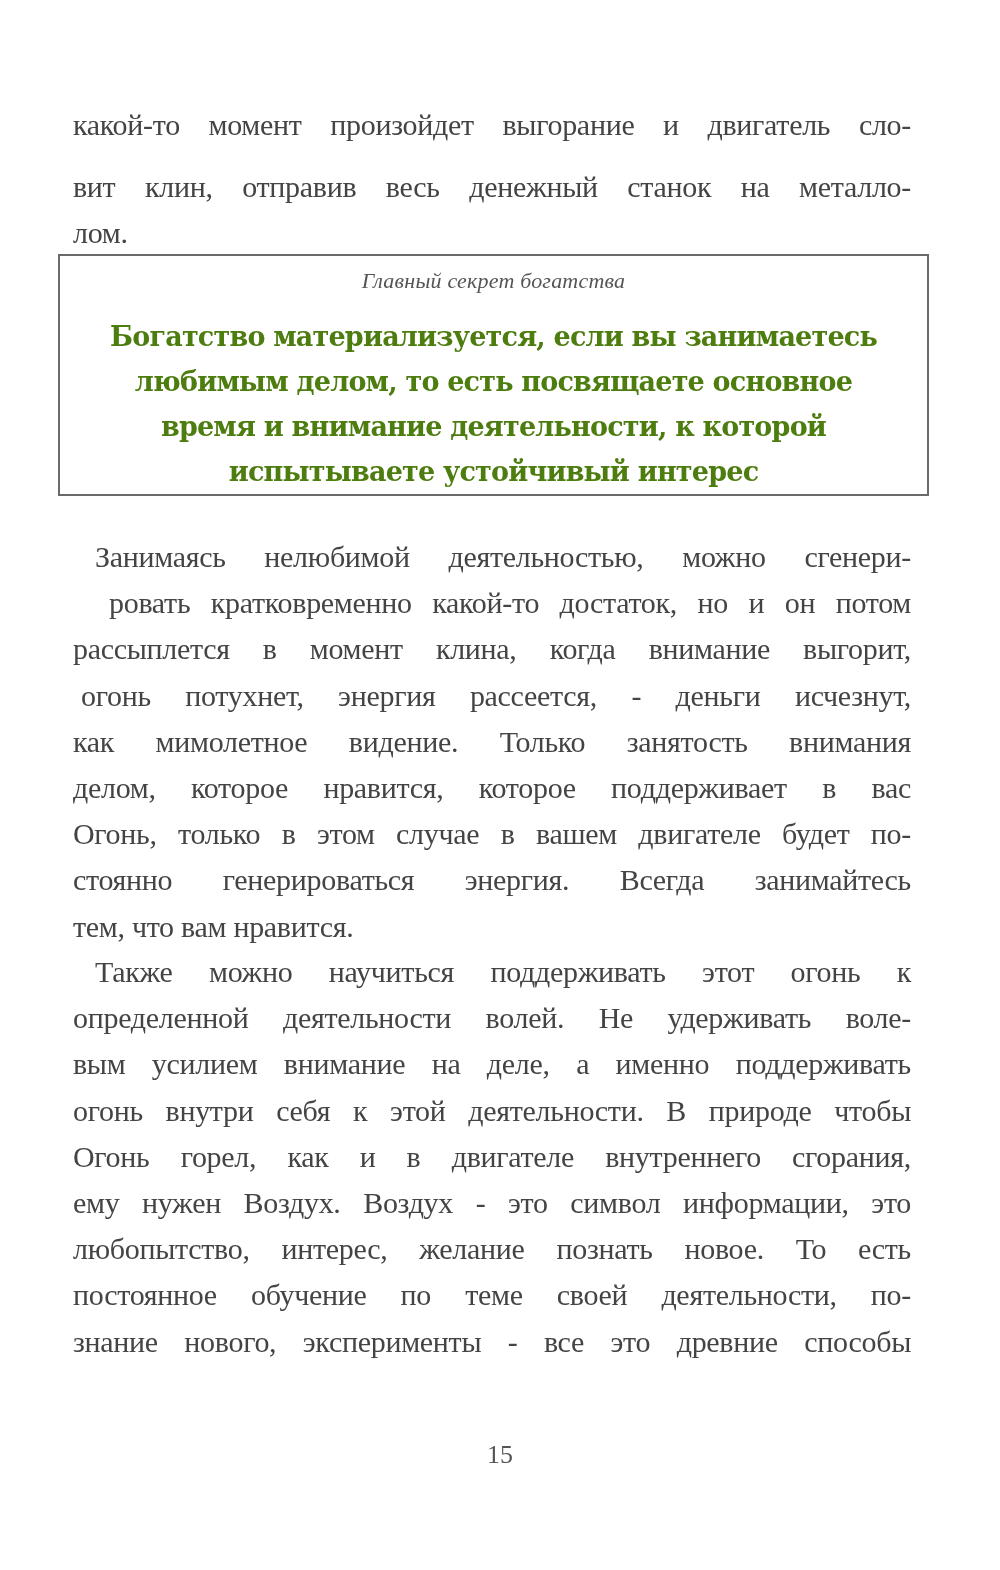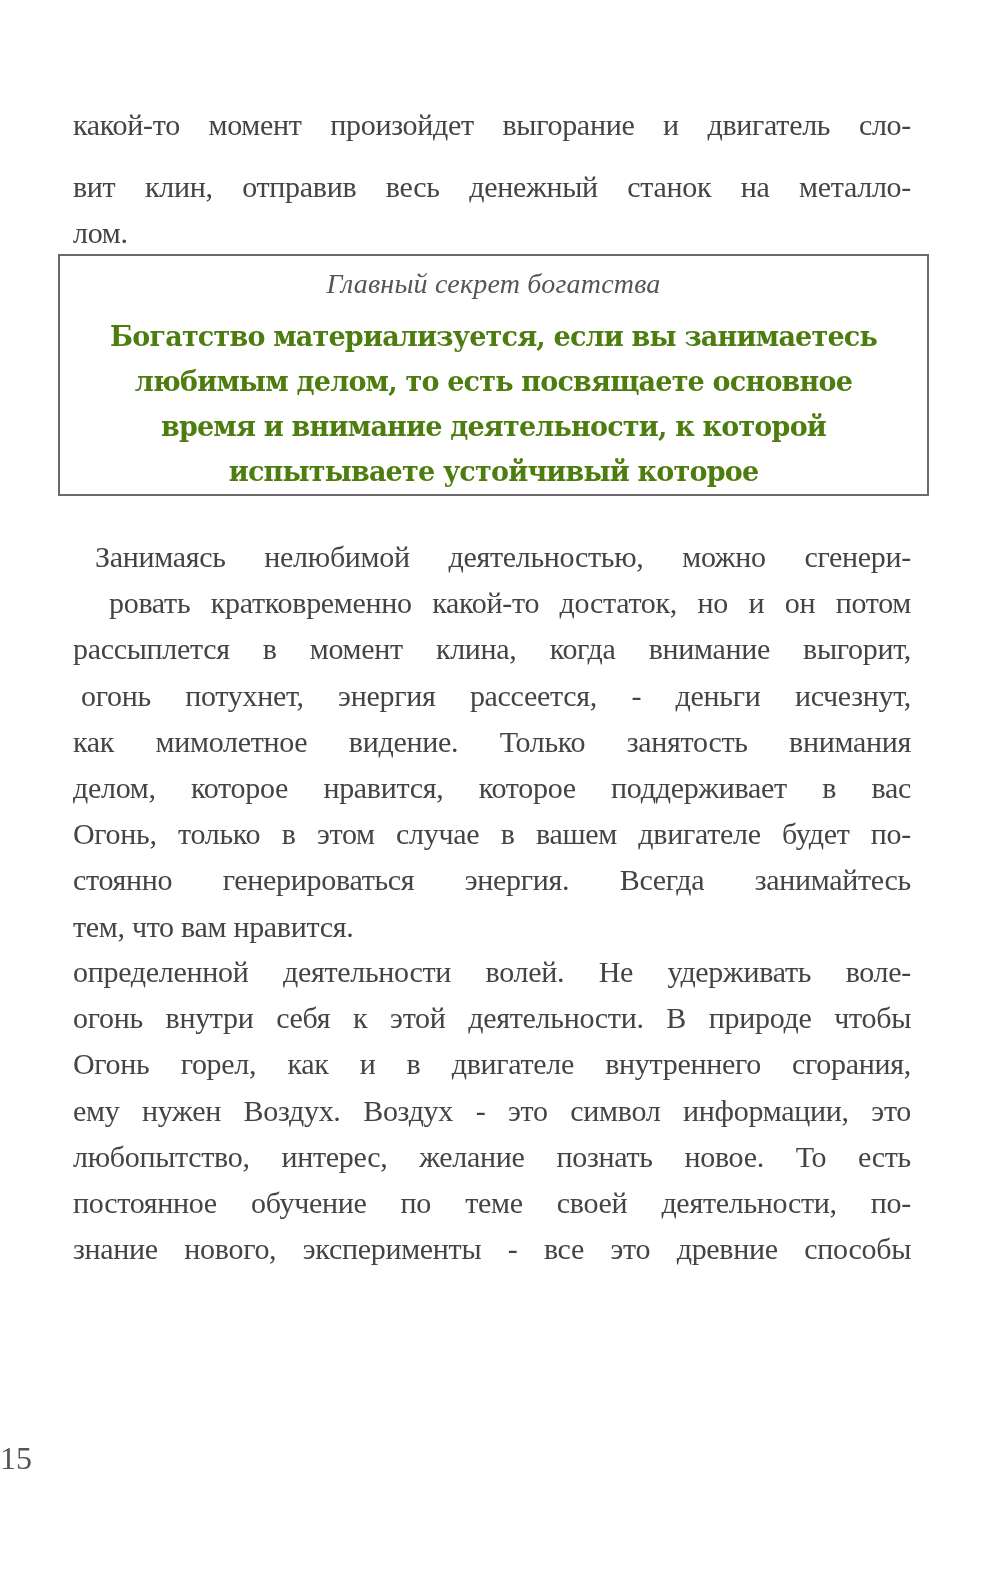--- a/index.html
+++ b/index.html
@@ -57,21 +57,21 @@
       border: 2px solid #6a6a6a;
       box-sizing: border-box;
       text-align: center;
       font-family: "DejaVu Serif", "Liberation Serif", serif;
     }
     .callout-title {
       position: absolute;
       left: 0; right: 0;
       top: 12px;
       font-style: italic;
-      font-size: 28px;
+      font-size: 22px;
       color: #555;
       font-family: "Liberation Serif", "DejaVu Serif", serif;
       letter-spacing: 0.2px;
     }
     .callout-body {
       position: absolute;
       left: 0; right: 0;
       top: 58px;
       font-weight: bold;
       font-size: 27px;
@@ -80,22 +80,22 @@
       letter-spacing: -0.8px;
     }
     .callout-body .cline {
       display: block;
       white-space: nowrap;
     }
     .page-number {
       position: absolute;
       left: 0; right: 0;
       top: 1440px;
-      text-align: left;
-      font-size: 32px;
+      text-align: center;
+      font-size: 26px;
       color: #555;
       font-family: "Liberation Serif", serif;
     }
   </style>
 </head>
 <body>
 
 <div class="page">
 
   <div id="top-paragraph" class="text-block">
@@ -103,38 +103,40 @@
     <span class="line" style="white-space: normal; margin-top: 16px;">вит клин, отправив весь денежный станок на металло-</span>
     <span class="line last" style="white-space: normal;">лом.</span>
   </div>
 
   <div class="callout-box">
     <div class="callout-title">Главный секрет богатства</div>
     <div class="callout-body">
       <span class="cline">Богатство материализуется, если вы занимаетесь</span>
       <span class="cline">любимым делом, то есть посвящаете основное</span>
       <span class="cline">время и внимание деятельности, к которой</span>
-      <span class="cline">испытываете устойчивый которое</span>
+      <span class="cline">испытываете устойчивый интерес</span>
     </div>
   </div>
 
   <div id="para-1" class="text-block">
     <span class="line indent" style="white-space: normal;">Занимаясь нелюбимой деятельностью, можно сгенери-</span>
     <span class="line" style="white-space: normal; margin-left: 36px;">ровать кратковременно какой-то достаток, но и он потом</span>
     <span class="line" style="white-space: normal;">рассыплется в момент клина, когда внимание выгорит,</span>
     <span class="line" style="white-space: normal; margin-left: 8px;">огонь потухнет, энергия рассеется, - деньги исчезнут,</span>
     <span class="line" style="white-space: normal;">как мимолетное видение. Только занятость внимания</span>
     <span class="line" style="white-space: normal;">делом, которое нравится, которое поддерживает в вас</span>
     <span class="line" style="white-space: normal;">Огонь, только в этом случае в вашем двигателе будет по-</span>
     <span class="line" style="white-space: normal;">стоянно генерироваться энергия. Всегда занимайтесь</span>
     <span class="line last" style="white-space: normal;">тем, что вам нравится.</span>
   </div>
 
   <div id="para-2" class="text-block">
+    <span class="line indent" style="white-space: normal;">Также можно научиться поддерживать этот огонь к</span>
     <span class="line" style="white-space: normal;">определенной деятельности волей. Не удерживать воле-</span>
+    <span class="line" style="white-space: normal;">вым усилием внимание на деле, а именно поддерживать</span>
     <span class="line" style="white-space: normal;">огонь внутри себя к этой деятельности. В природе чтобы</span>
     <span class="line" style="white-space: normal;">Огонь горел, как и в двигателе внутреннего сгорания,</span>
     <span class="line" style="white-space: normal;">ему нужен Воздух. Воздух - это символ информации, это</span>
     <span class="line" style="white-space: normal;">любопытство, интерес, желание познать новое. То есть</span>
     <span class="line" style="white-space: normal;">постоянное обучение по теме своей деятельности, по-</span>
     <span class="line" style="white-space: normal;">знание нового, эксперименты - все это древние способы</span>
   </div>
 
   <div class="page-number">15</div>
 

